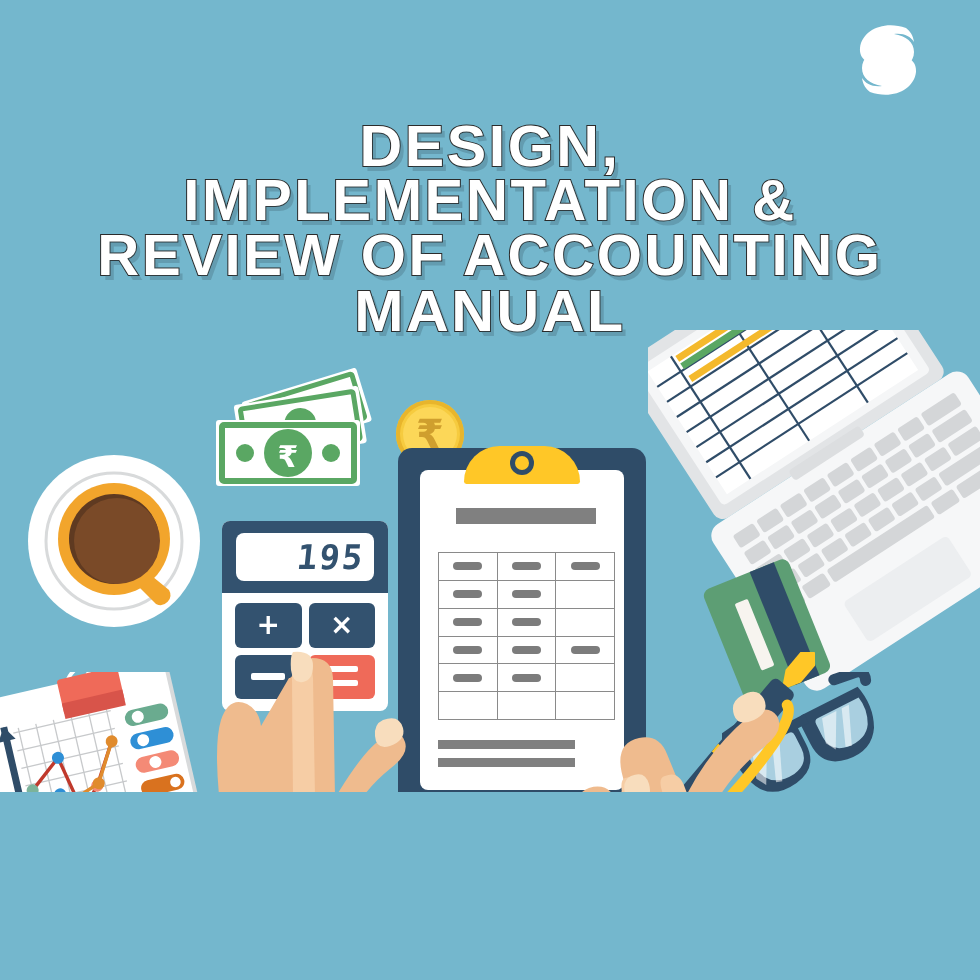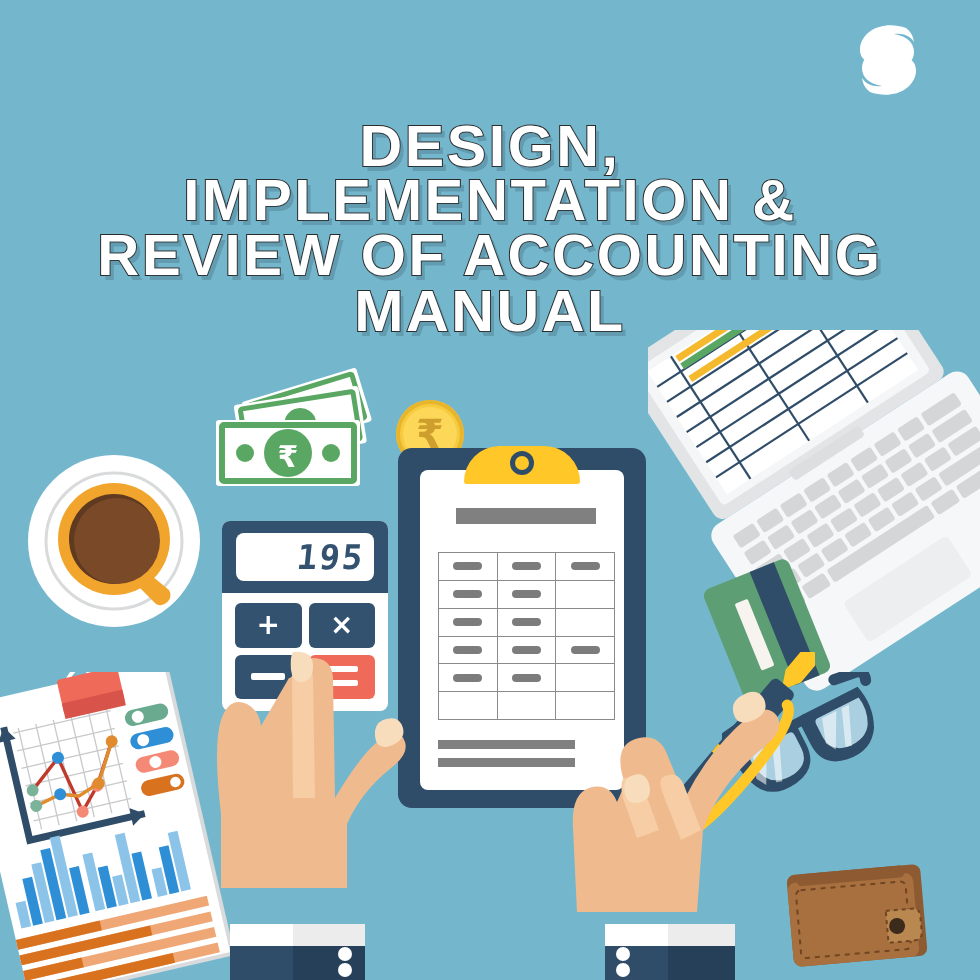--- a/index.html
+++ b/index.html
@@ -1,21 +1,21 @@
 <!DOCTYPE html>
 <html><head>
 <meta charset="utf-8">
 <style>
   html,body{margin:0;padding:0;}
   body{
     width:980px;height:980px;overflow:hidden;
     font-family:"Liberation Sans", sans-serif;
     background:#74b7cd;
   }
-  #stage{position:relative;width:980px;height:980px;background:#74b7cd;overflow:hidden;}
+  #stage{position:relative;width:980px;height:792px;background:#74b7cd;overflow:hidden;}
 
   
   .logo{position:absolute;left:848px;top:18px;width:80px;height:84px;}
 
   
   .title-block{
     position:absolute;left:0;top:118px;width:980px;text-align:center;
     user-select:none;
   }
   .title-line{

